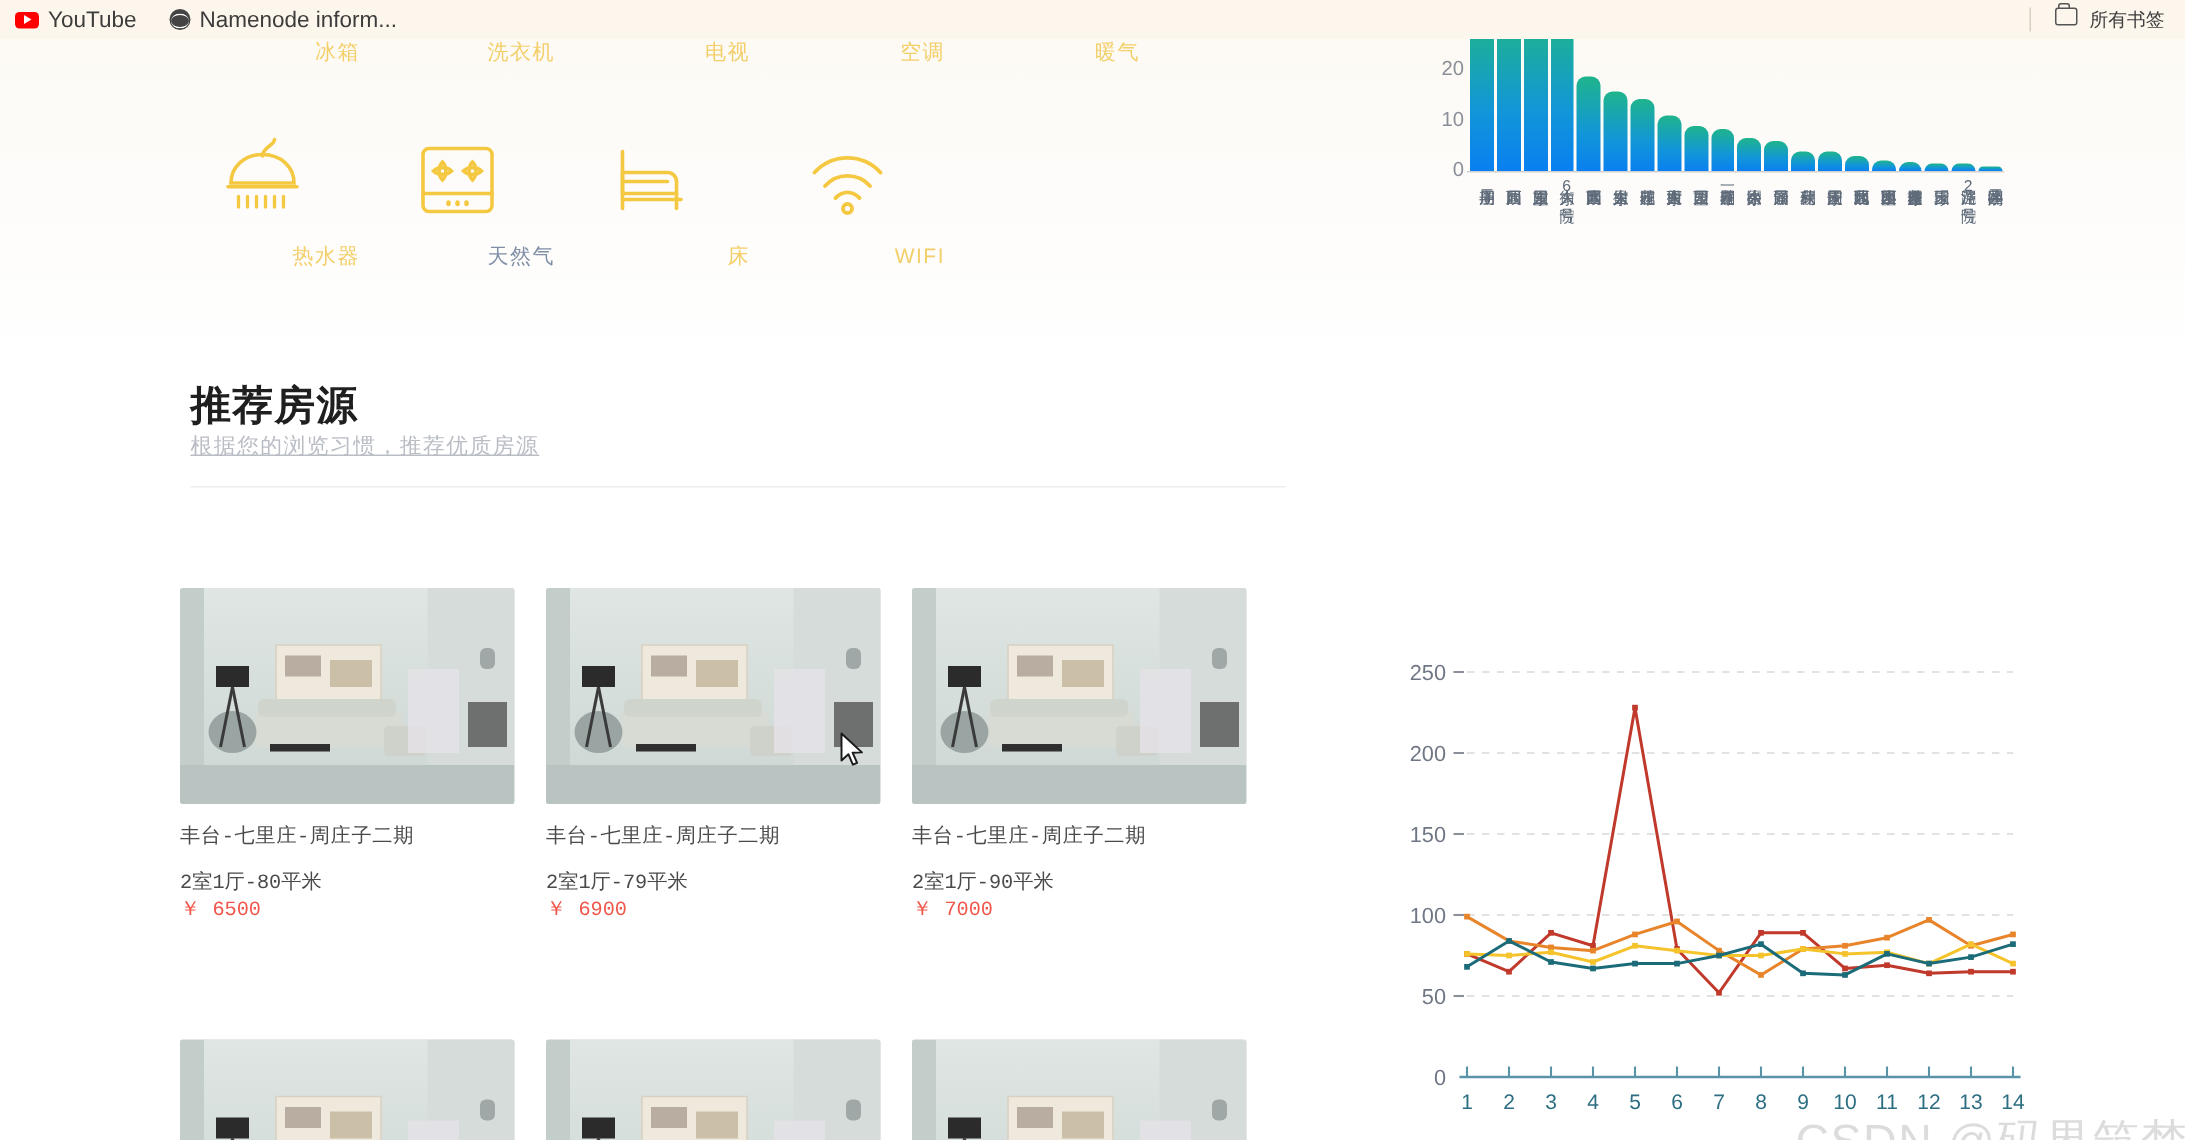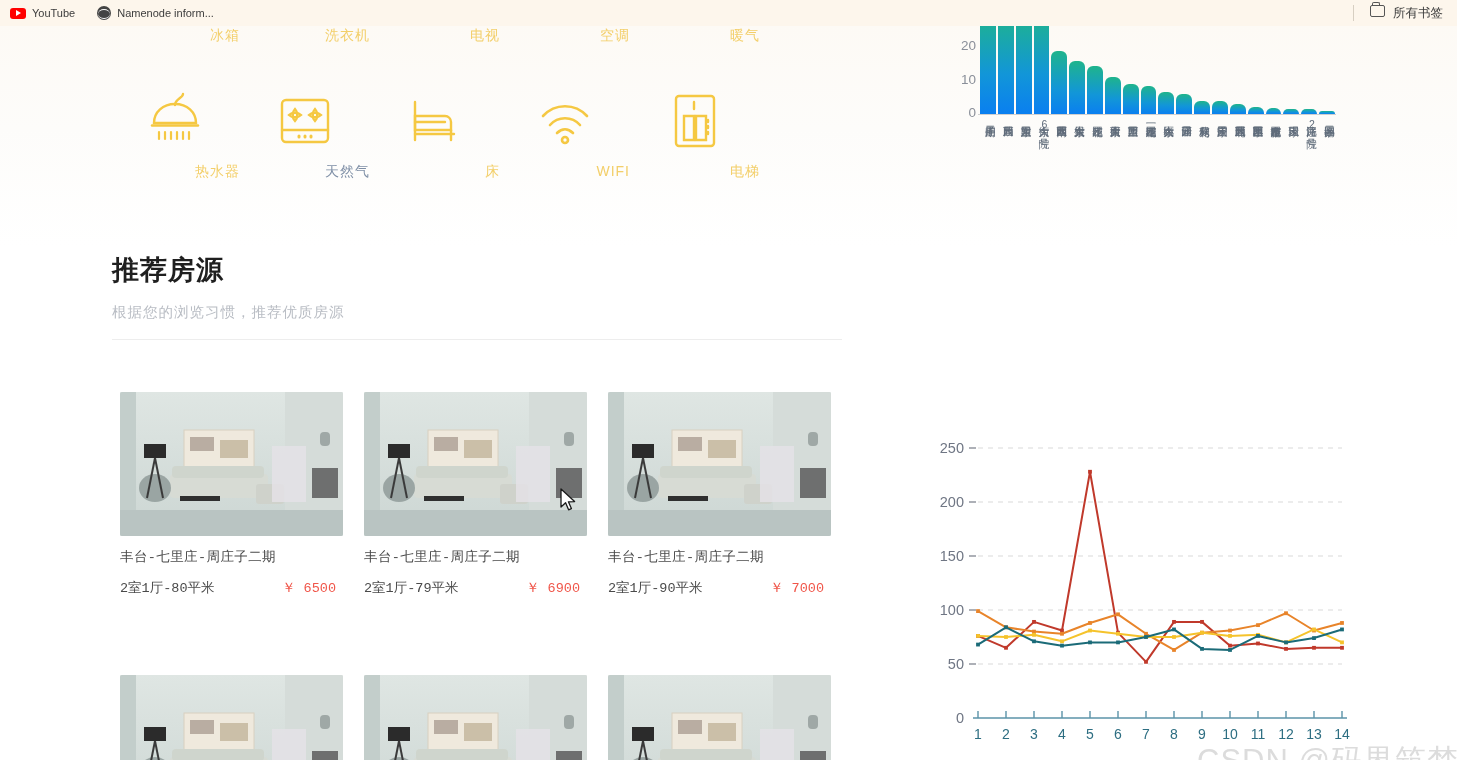--- a/index.html
+++ b/index.html
@@ -18,21 +18,21 @@
     background: #fdf6ec;
     display: flex;
     align-items: center;
     padding: 0 10px;
     font-size: 12.5px;
     color: #3c3c3c;
     position: relative;
     z-index: 50;
   }
   .bm-item { display: flex; align-items: center; gap: 6px; margin-right: 22px; white-space: nowrap; }
-  .bm-item span.lbl { font-size: 11px; }
+  .bm-item span.lbl { font-size: 15px; }
   .yt-icon {
     width: 16px; height: 11px; background: #ff0000; border-radius: 3px;
     position: relative; display: inline-block;
   }
   .yt-icon:after {
     content: ""; position: absolute; left: 6px; top: 2.5px;
     border-left: 5px solid #fff; border-top: 3px solid transparent; border-bottom: 3px solid transparent;
   }
   .globe-icon {
     width: 14px; height: 14px; border-radius: 50%;
@@ -72,35 +72,35 @@
   .fac-underline {
     position: absolute; top: -7px; left: 50%; transform: translateX(-50%);
     width: 30px; height: 4px; background: #f5c842; border-radius: 2px;
   }
   .fac-underline.thin { background: #f8dd9a; width: 34px; height: 3px; }
   .fac-row2 { margin-top: 44px; }
   .fac-icon { height: 64px; display: flex; align-items: center; justify-content: center; }
   .fac-row2 .fac-label { margin-top: 10px; display: block; }
 
   
-  .sec-head { position: absolute; left: 112px; top: 226px; width: 740px; }
+  .sec-head { position: absolute; left: 127px; top: 226px; width: 740px; }
   .sec-title { font-size: 27px; font-weight: bold; color: #1f1f1f; letter-spacing: 1px; }
-  .sec-sub { margin-top: 15px; font-size: 14.5px; color: #b9bdc4; letter-spacing: 1px; }
+  .sec-sub { margin-top: 0; font-size: 14.5px; color: #b9bdc4; letter-spacing: 1px; text-decoration: underline; }
   .sec-rule { margin-top: 17px; height: 1px; background: #ededed; width: 730px; }
 
   
   .cards { position: absolute; left: 120px; top: 366px; width: 740px; }
   .card-row { display: flex; gap: 28px; }
   .card { width: 216px; font-family: Liberation Mono, monospace; }
   .card-img {
     width: 223px; height: 144px; border-radius: 2px; overflow: hidden;
     position: relative; background: #cfd6d4;
   }
   .card-title { margin-top: 12px; font-size: 13.5px; color: #4a4a4a; letter-spacing: .4px; }
-  .card-meta { margin-top: 13px; display: flex; justify-content: space-between; align-items: flex-end; font-size: 13.5px; color: #4a4a4a; }
+  .card-meta { margin-top: 13px; display: flex; justify-content: space-between; align-items: flex-start; font-size: 13.5px; color: #4a4a4a; flex-direction: column; }
   .card-price { color: #f0564a; font-size: 13.5px; }
   .card-row2 { margin-top: 78px; }
 
   
   .right-col { position: absolute; left: 920px; top: 0; right: 0; height: 734px; }
 
   .barchart { position: absolute; left: 10px; top: -12px; width: 420px; height: 205px; }
   .bc-axis { position: absolute; left: 18px; top: 0; width: 28px; height: 100px; }
   .bc-ylabel { position: absolute; right: 0; font-size: 13.5px; color: #8a8f99; text-align: right; }
   .bc-plot { position: absolute; left: 50px; top: 0; width: 355px; height: 100px; display: flex; align-items: flex-end; gap: 2px; }
@@ -239,34 +239,20 @@
             <svg width="58" height="50" viewBox="0 0 58 50" fill="none" stroke="#f5c842" stroke-width="2.6" stroke-linecap="round">
               <path d="M7 20c12-13 32-13 44 0"></path>
               <path d="M14 29c8-9 22-9 30 0"></path>
               <path d="M21 37c5-5 11-5 16 0"></path>
               <circle cx="29" cy="44" r="3"></circle>
             </svg>
           </div>
           <span class="fac-label">WIFI</span>
         </div>
 
-        <div class="fac-cell">
-          <div class="fac-icon">
-            <svg width="50" height="58" viewBox="0 0 50 58" fill="none" stroke="#f5c842" stroke-width="2.4" stroke-linecap="round">
-              <rect x="6" y="4" width="38" height="50" rx="3"></rect>
-              <path d="M14 24h10v24H14z"></path>
-              <path d="M26 24h10v24H26z"></path>
-              <line x1="24" y1="10" x2="24" y2="17"></line>
-              <line x1="38" y1="28" x2="38" y2="30"></line>
-              <line x1="38" y1="34" x2="38" y2="36"></line>
-              <line x1="38" y1="40" x2="38" y2="42"></line>
-            </svg>
-          </div>
-          <span class="fac-label">电梯</span>
-        </div>
       </div>
     </div>
 
     <div class="sec-head">
       <div class="sec-title">推荐房源</div>
       <div class="sec-sub">根据您的浏览习惯，推荐优质房源</div>
       <div class="sec-rule"></div>
     </div>
 
     <div class="cards">

